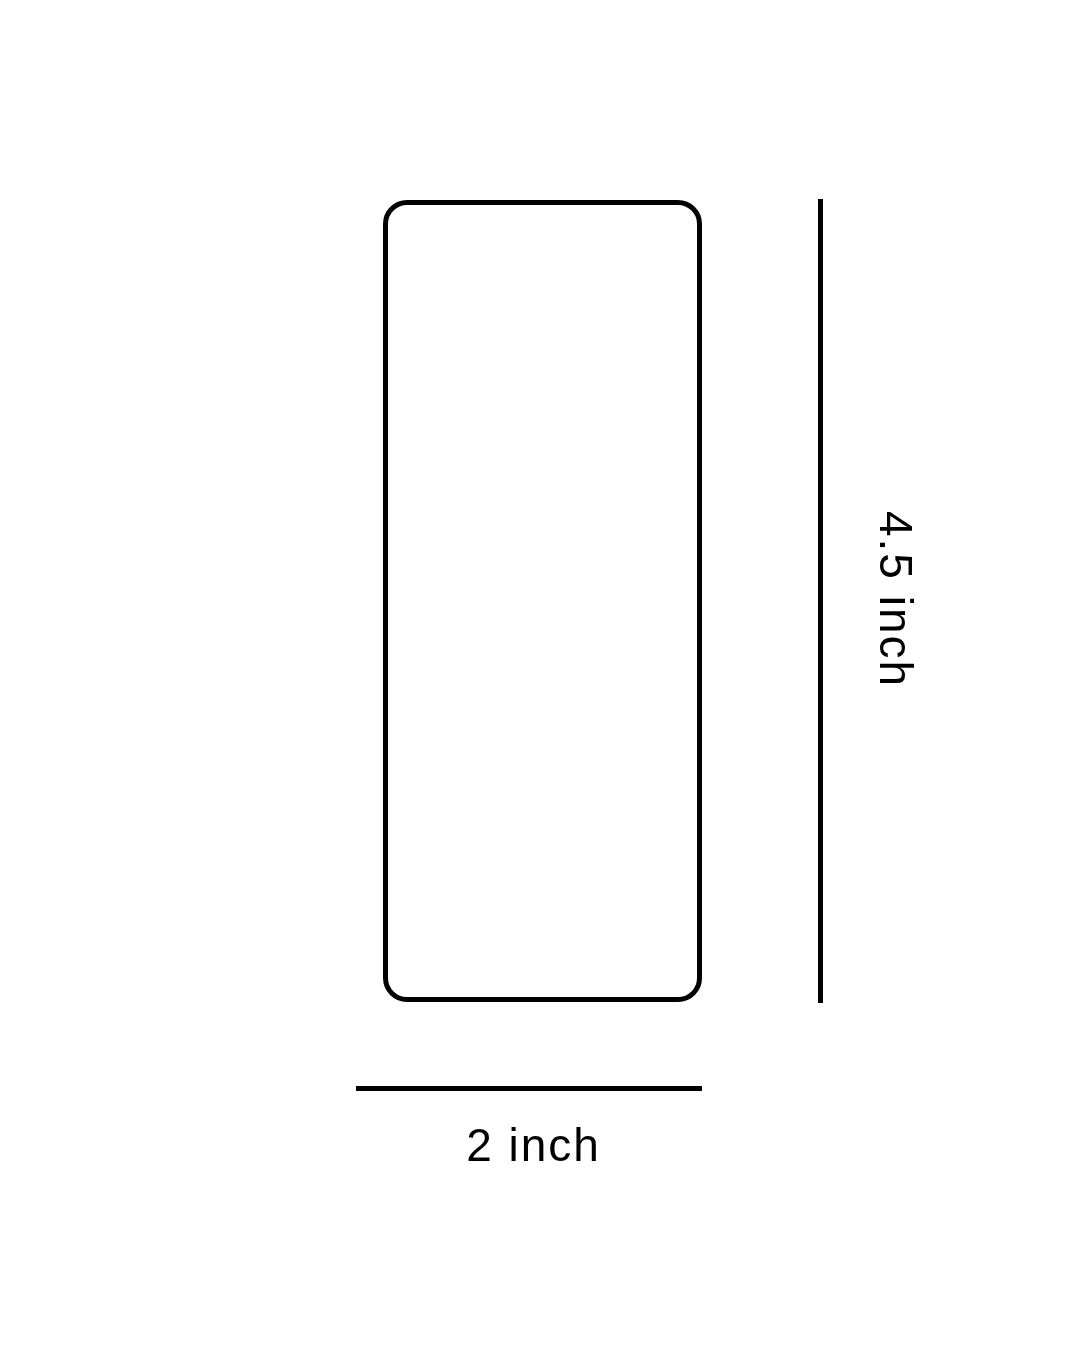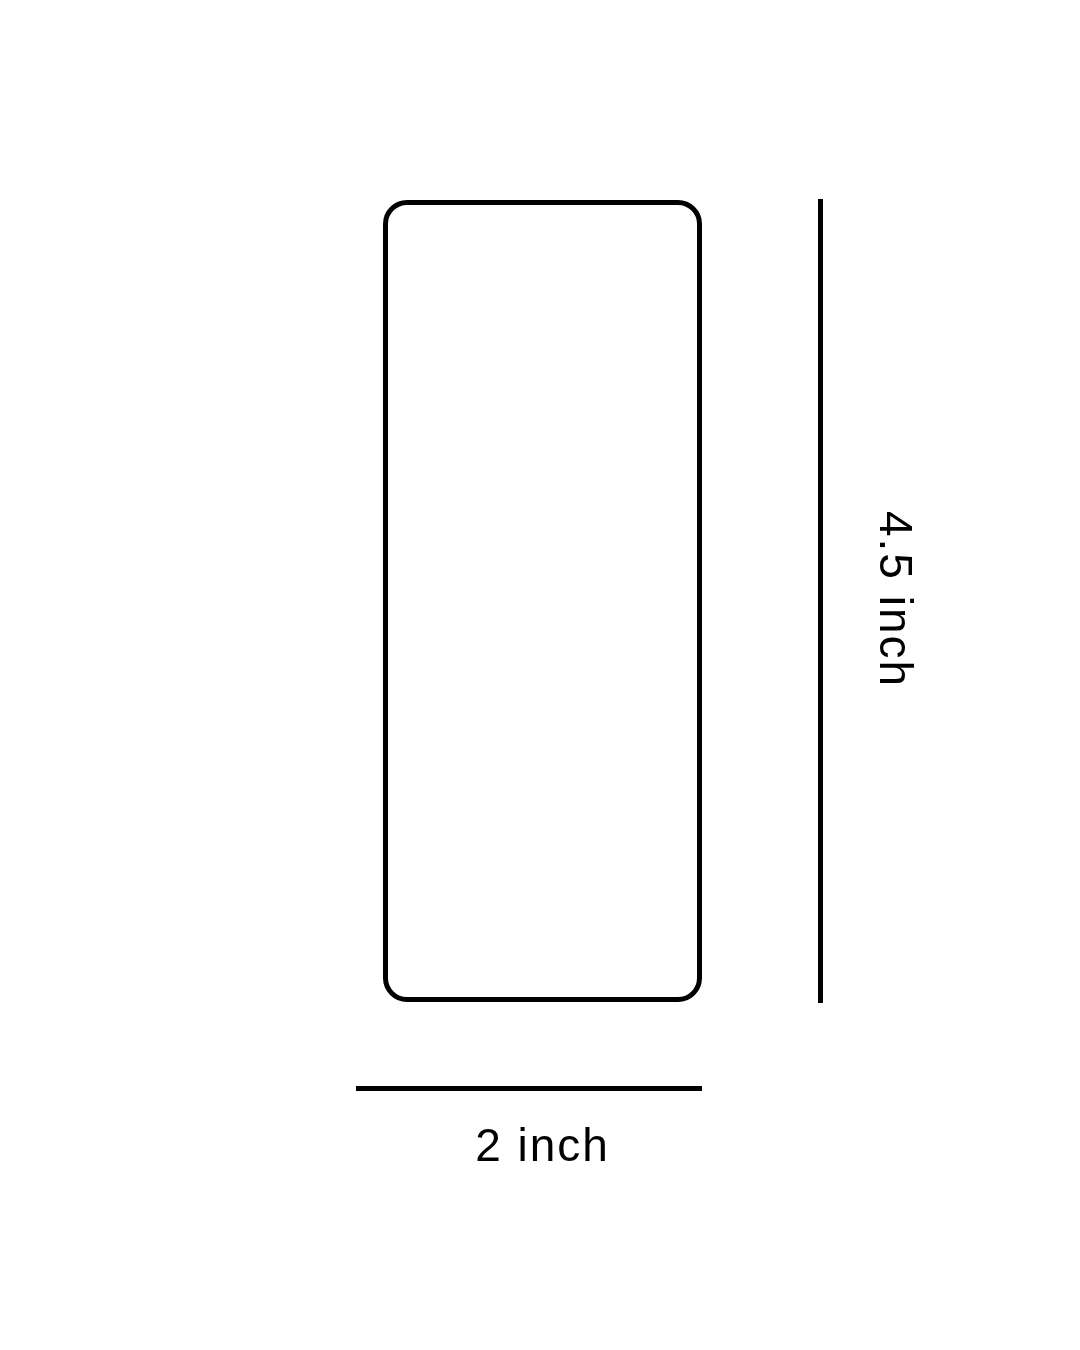--- a/index.html
+++ b/index.html
@@ -52,21 +52,21 @@
     justify-content: center;
     writing-mode: vertical-rl;
     text-orientation: mixed;
     font-size: 46px;
     letter-spacing: 2px;
     color: #000000;
     white-space: nowrap;
   }
   .width-label {
     position: absolute;
-    left: 383px;
+    left: 374px;
     top: 1118px;
     width: 319px;
     text-align: center;
     font-size: 46px;
     letter-spacing: 2px;
     color: #000000;
     white-space: nowrap;
   }
 </style>
 </head>

